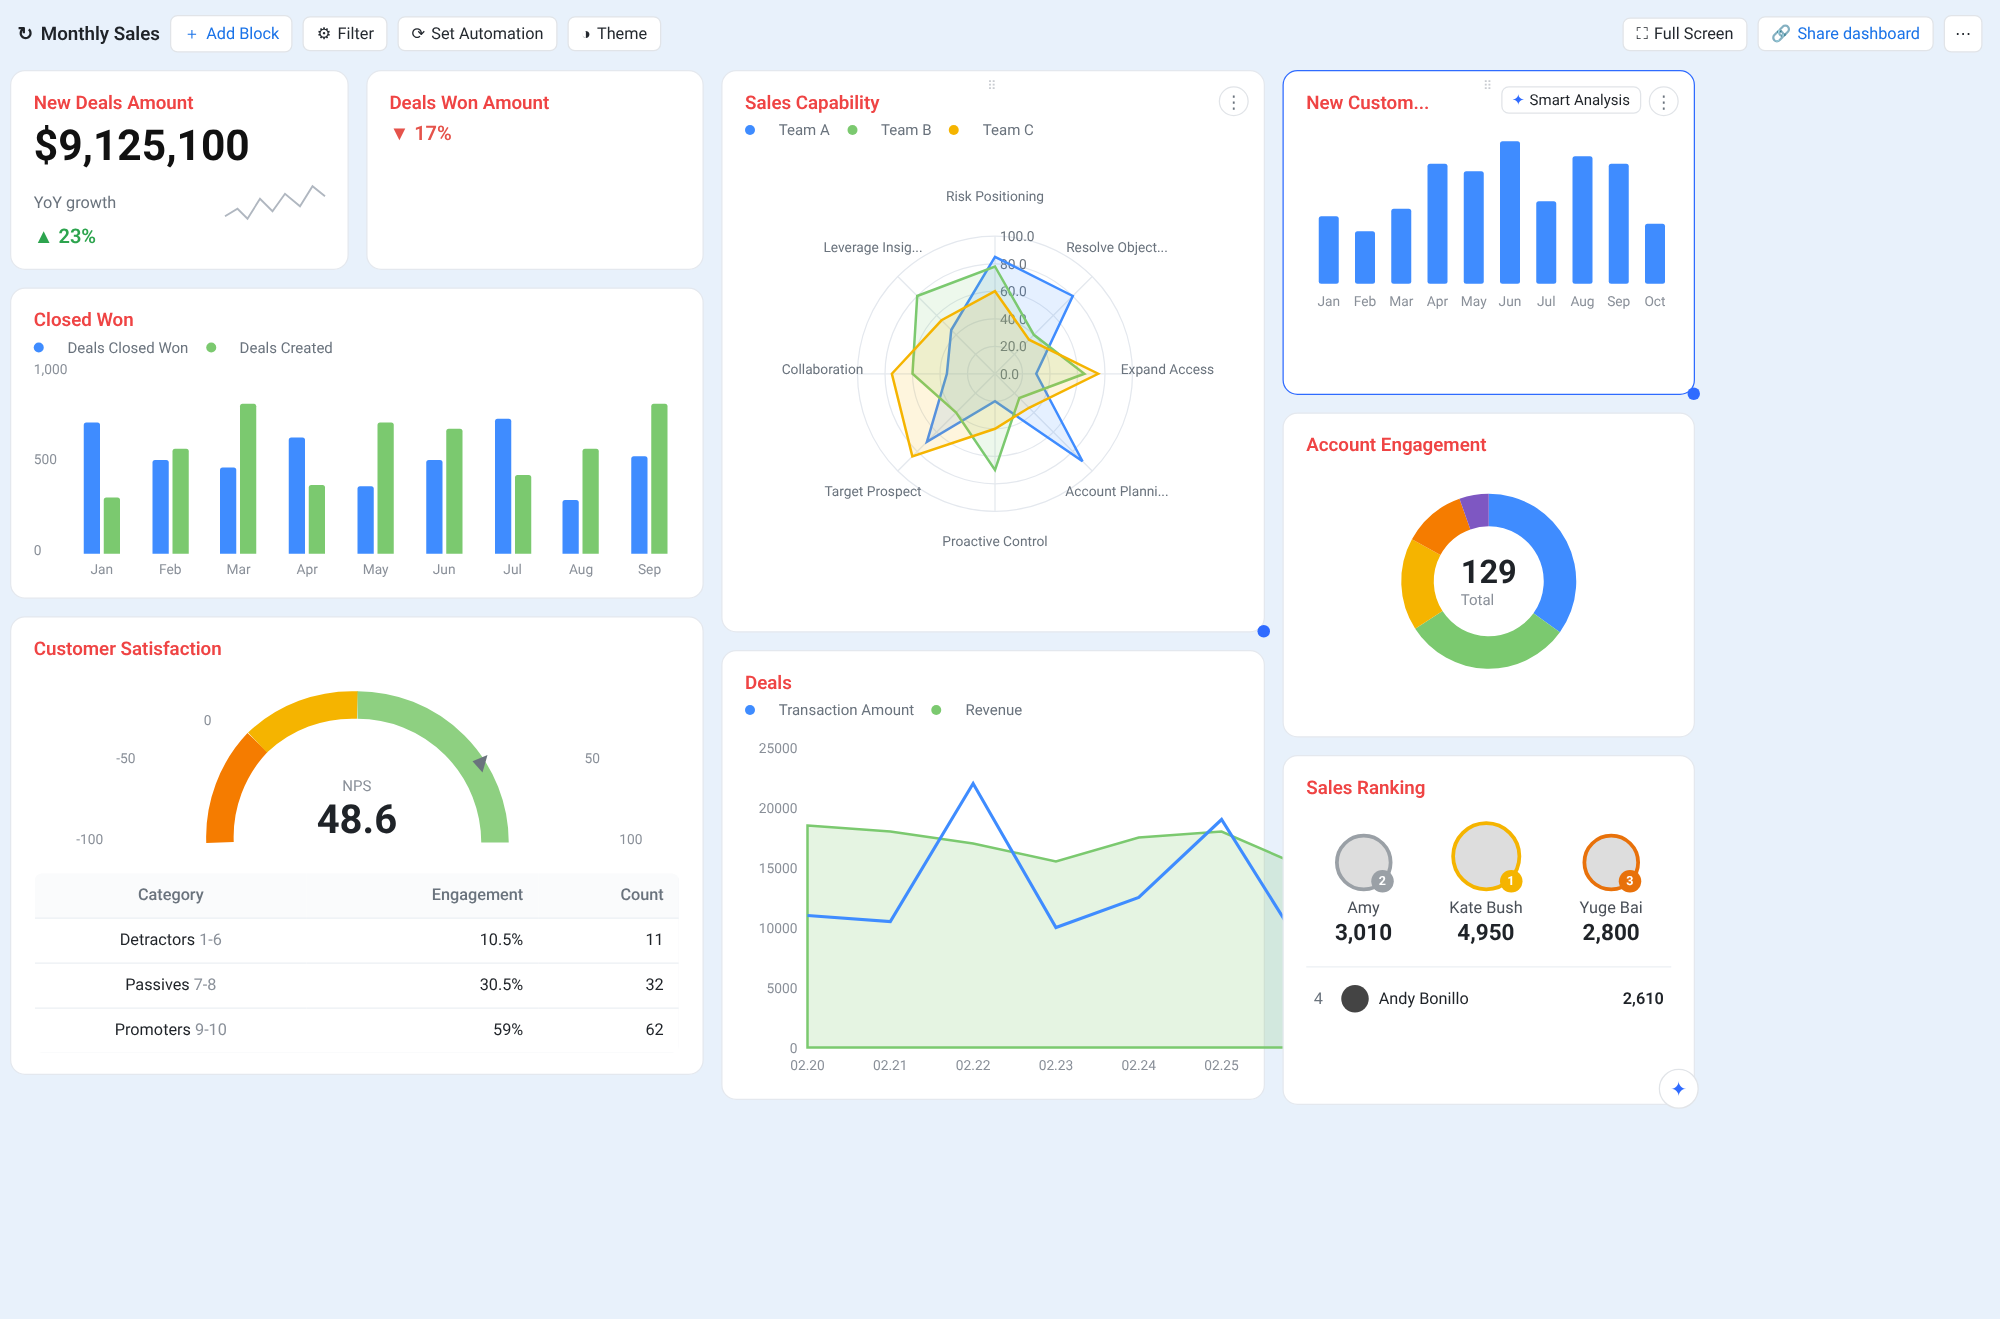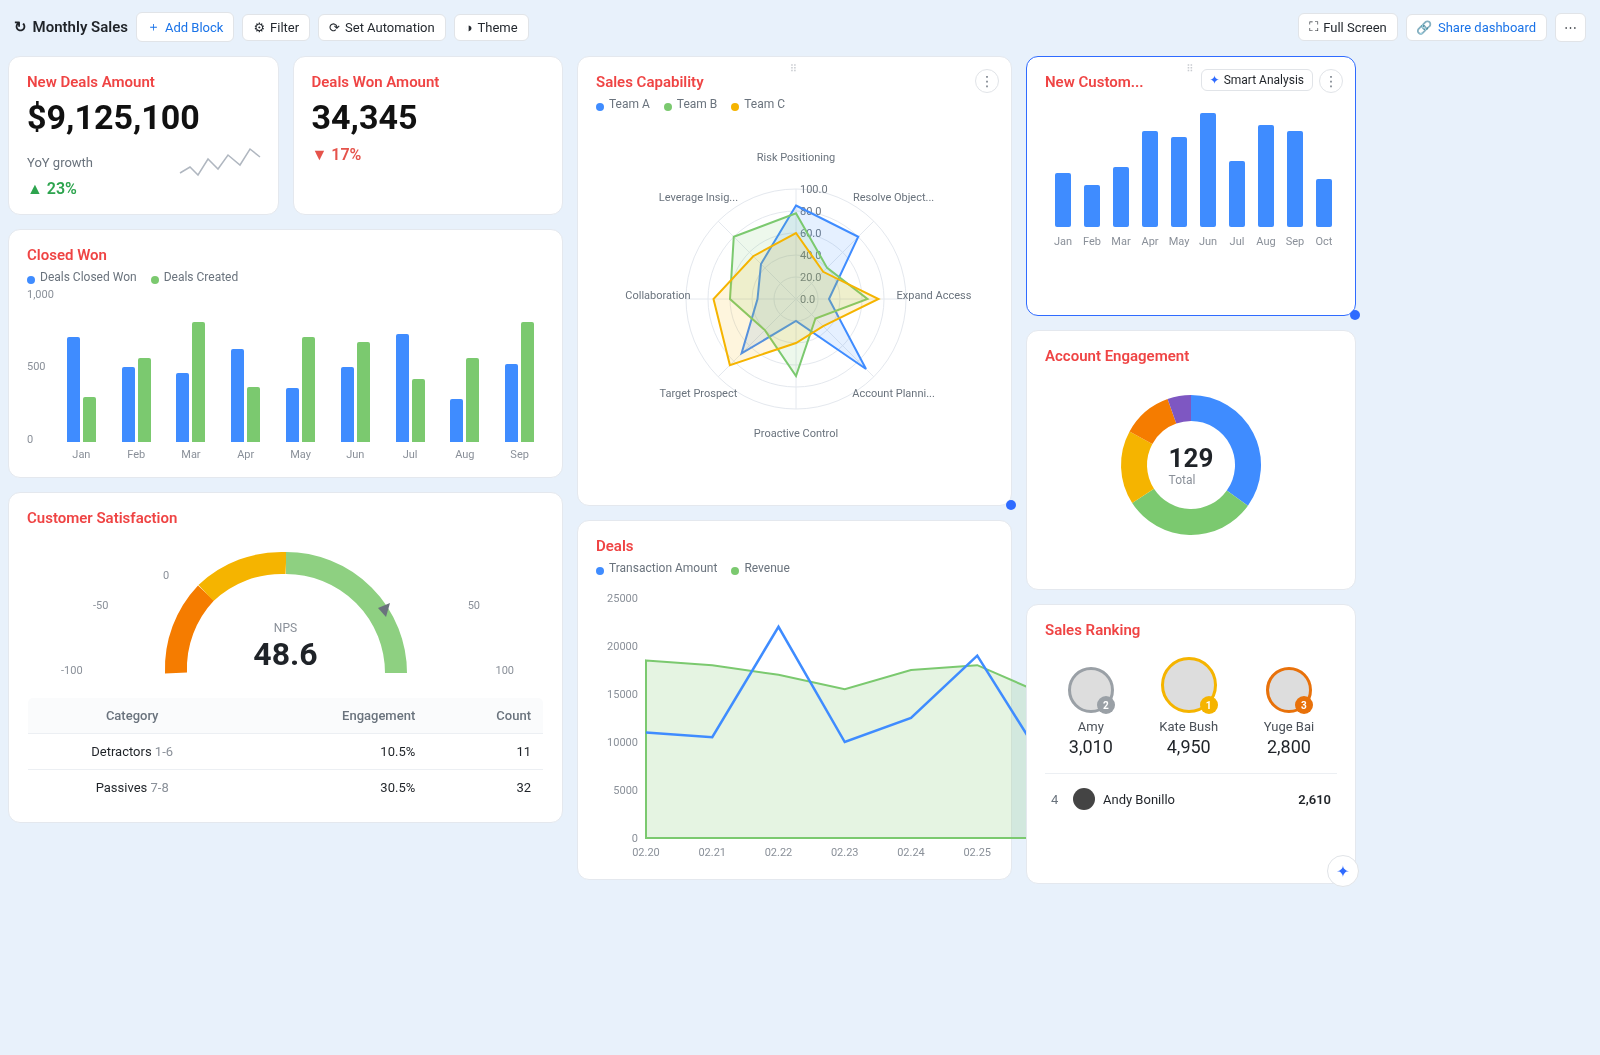--- a/index.html
+++ b/index.html
@@ -16,21 +16,21 @@
 .card.sel{border:1.5px solid #2f6bff}
 .card h3{font-size:15px;font-weight:600;color:#ef4444;margin-bottom:6px}
 .kpirow{display:flex;gap:14px}
 .kpi{flex:1}
 .kpi .val{font-size:34px;font-weight:700;color:#111;margin:2px 0 8px}
 .kpi .sub{font-size:13px;color:#6a737d;display:flex;align-items:center;gap:8px}
 .up{color:#2da44e;font-weight:600}
 .down{color:#e5534b;font-weight:600}
 .spark{margin-left:auto}
 .legend{display:flex;gap:14px;font-size:12px;color:#6a737d;margin:4px 0 8px}
-.legend span{display:flex;align-items:flex-end;gap:5px}
+.legend span{display:flex;align-items:center;gap:19px}
 .dot{width:8px;height:8px;border-radius:50%}
 .handle{position:absolute;top:6px;left:50%;transform:translateX(-50%);color:#c9ccd1;font-size:10px;letter-spacing:2px}
 .morebtn{position:absolute;top:12px;right:12px;width:24px;height:24px;border-radius:50%;border:1px solid #e1e4e8;display:flex;align-items:center;justify-content:center;font-size:14px;color:#6a737d;cursor:pointer}
 .smart{position:absolute;top:12px;right:42px;border:1px solid #e1e4e8;border-radius:6px;padding:3px 8px;font-size:12px;display:flex;align-items:center;gap:4px;background:#fff;cursor:pointer}
 .axis{font-size:11px;fill:#8a9099}
 .bars{display:flex;align-items:flex-end;height:150px;gap:6px;padding-left:30px;position:relative}
 .ylab{position:absolute;left:0;font-size:11px;color:#8a9099}
 .grp{display:flex;gap:3px;align-items:flex-end;flex:1;justify-content:center}
 .bar{width:13px;border-radius:2px 2px 0 0}
 .xl{display:flex;gap:6px;padding-left:30px;font-size:11px;color:#8a9099;margin-top:6px}
@@ -51,21 +51,21 @@
 table.sat td:nth-child(2),table.sat td:nth-child(3),table.sat th:nth-child(2),table.sat th:nth-child(3){text-align:right}
 .range{color:#8a9099}
 .rank{display:flex;justify-content:space-around;margin:18px 0 16px;align-items:flex-end}
 .rp{text-align:center}
 .rp .av{width:46px;height:46px;border-radius:50%;margin:0 auto 6px;border:3px solid;background:#ddd;position:relative}
 .rp.first .av{width:56px;height:56px;border-color:#f5b400}
 .rp.second .av{border-color:#9aa0a6}
 .rp.third .av{border-color:#e8710a}
 .badge{position:absolute;bottom:-4px;right:-4px;width:18px;height:18px;border-radius:50%;color:#fff;font-size:10px;font-weight:700;display:flex;align-items:center;justify-content:center}
 .rp .nm{font-size:13px;color:#4a5058}
-.rp .sc{font-size:18px;font-weight:400;margin-top:2px}
+.rp .sc{font-size:18px;font-weight:700;margin-top:2px}
 .rlist{border-top:1px solid #eceff3;padding-top:10px;font-size:13px}
 .rlist .row{display:flex;align-items:center;gap:8px;padding:4px 6px}
 .rlist .idx{width:14px;color:#6a737d}
 .rlist .av2{width:22px;height:22px;border-radius:50%;background:#444}
 .rlist .sc2{margin-left:auto;font-weight:600}
 .fab{position:absolute;right:-4px;bottom:-4px;width:32px;height:32px;border-radius:50%;background:#fff;border:1px solid #e1e4e8;display:flex;align-items:center;justify-content:center;color:#2f6bff}
 .seldot{position:absolute;right:-5px;bottom:-5px;width:10px;height:10px;border-radius:50%;background:#2f6bff}
 svg{overflow:visible}
 </style>
 </head>
@@ -116,21 +116,20 @@
       <div class="sub">
         <span>YoY growth</span>
         <svg class="spark" width="80" height="34">
               <path d="M0 28 L10 22 L18 30 L28 14 L38 24 L48 10 L60 20 L70 4 L80 12" stroke="#b0b7c0" fill="none" stroke-width="1.5"></path>
             </svg>
       </div>
       <div class="up">▲ <span>23%</span></div>
     </div>
     <div class="card kpi">
       <h3>Deals Won Amount</h3>
-      <div class="val">34,345</div>
       <div class="down">▼ <span>17%</span></div>
     </div>
   </div>
 
   <div class="card">
     <h3>Closed Won</h3>
     <div class="legend">
       <span>
             <i class="dot" style="background:#3f8cff"></i>
             <span>Deals Closed Won</span>
@@ -224,20 +223,25 @@
       <tbody id="sattb">
             <tr>
               <td>Detractors <span class="range">1-6</span></td>
               <td>10.5%</td>
               <td>11</td>
             </tr>
             <tr>
               <td>Passives <span class="range">7-8</span></td>
               <td>30.5%</td>
               <td>32</td>
+            </tr>
+            <tr>
+              <td>Promoters <span class="range">9-10</span></td>
+              <td>59%</td>
+              <td>62</td>
             </tr>
           </tbody>
     </table>
   </div>
 </div>
 
 <div class="col">
   <div class="card" style="height:450px">
     <div class="handle">⠿</div>
     <div class="morebtn">⋮</div>

